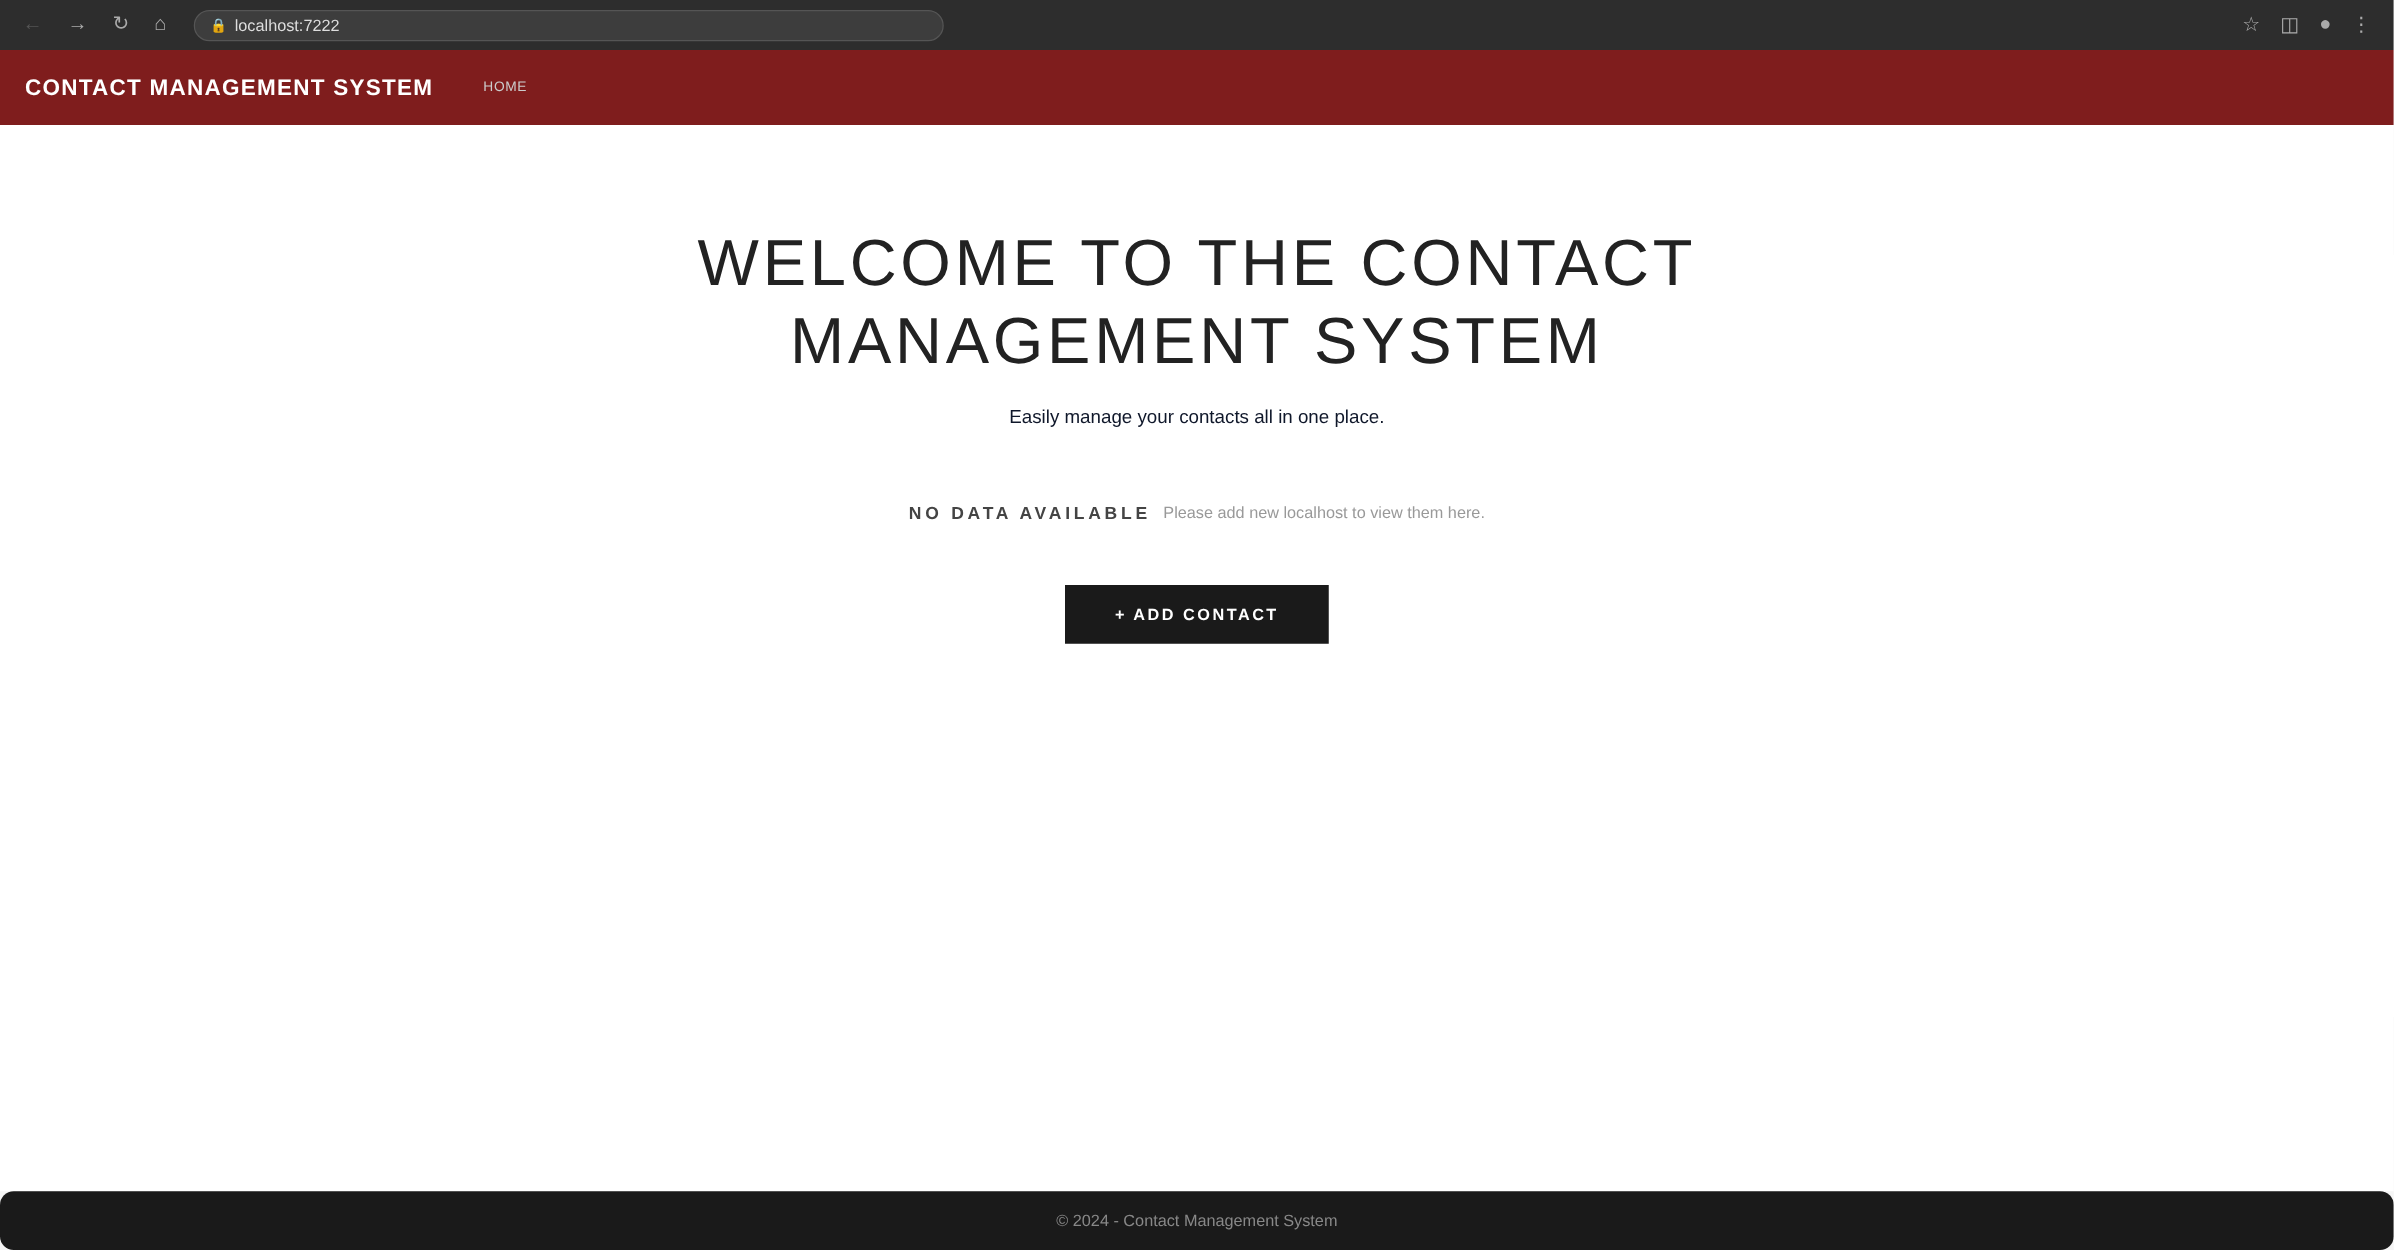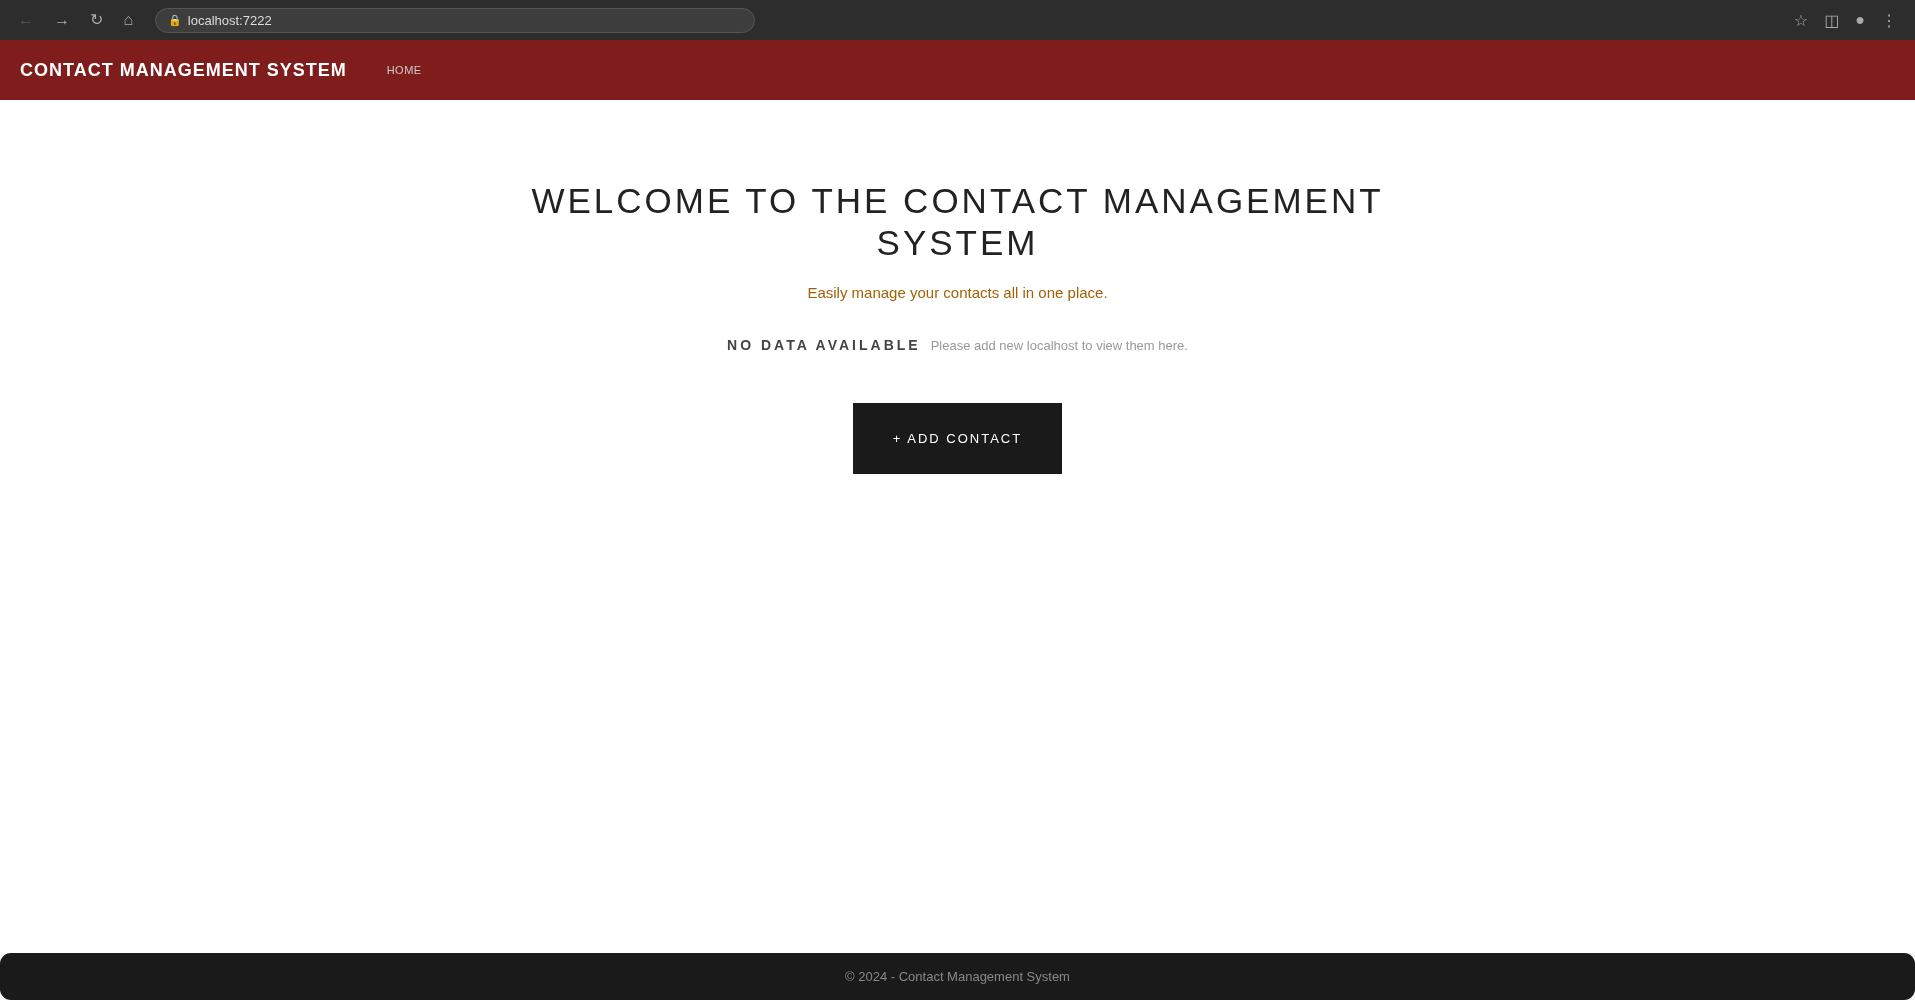--- a/index.html
+++ b/index.html
@@ -126,36 +126,36 @@
     .main-content {
       flex: 1;
       background: #ffffff;
       display: flex;
       flex-direction: column;
       align-items: center;
       padding: 80px 20px 40px;
     }
 
     .page-title {
-      font-size: 35px;
+      font-size: 52px;
       font-weight: 300;
       letter-spacing: 3px;
       text-align: center;
       color: #222222;
       text-transform: uppercase;
       line-height: 1.2;
       margin-bottom: 20px;
       max-width: 900px;
     }
 
     .page-subtitle {
       font-size: 15px;
-      color: #a16207;
+      color: #0f172a;
       text-align: center;
-      margin-bottom: 36px;
+      margin-bottom: 60px;
       font-weight: 300;
     }
 
     .empty-state {
       display: flex;
       flex-direction: row;
       align-items: center;
       gap: 10px;
       margin-bottom: 40px;
     }
@@ -170,23 +170,23 @@
 
     .empty-state-subtitle {
       font-size: 13px;
       color: #999999;
     }
 
     .add-contact-btn {
       background: #1a1a1a;
       color: #ffffff;
       border: none;
-      padding: 28px 40px;
-      font-size: 13px;
-      font-weight: 400;
+      padding: 16px 40px;
+      font-size: 13px;
+      font-weight: 700;
       letter-spacing: 2px;
       text-transform: uppercase;
       cursor: pointer;
       margin-top: 10px;
     }
 
     
     .footer {
       background: #1a1a1a;
       color: #888888;

